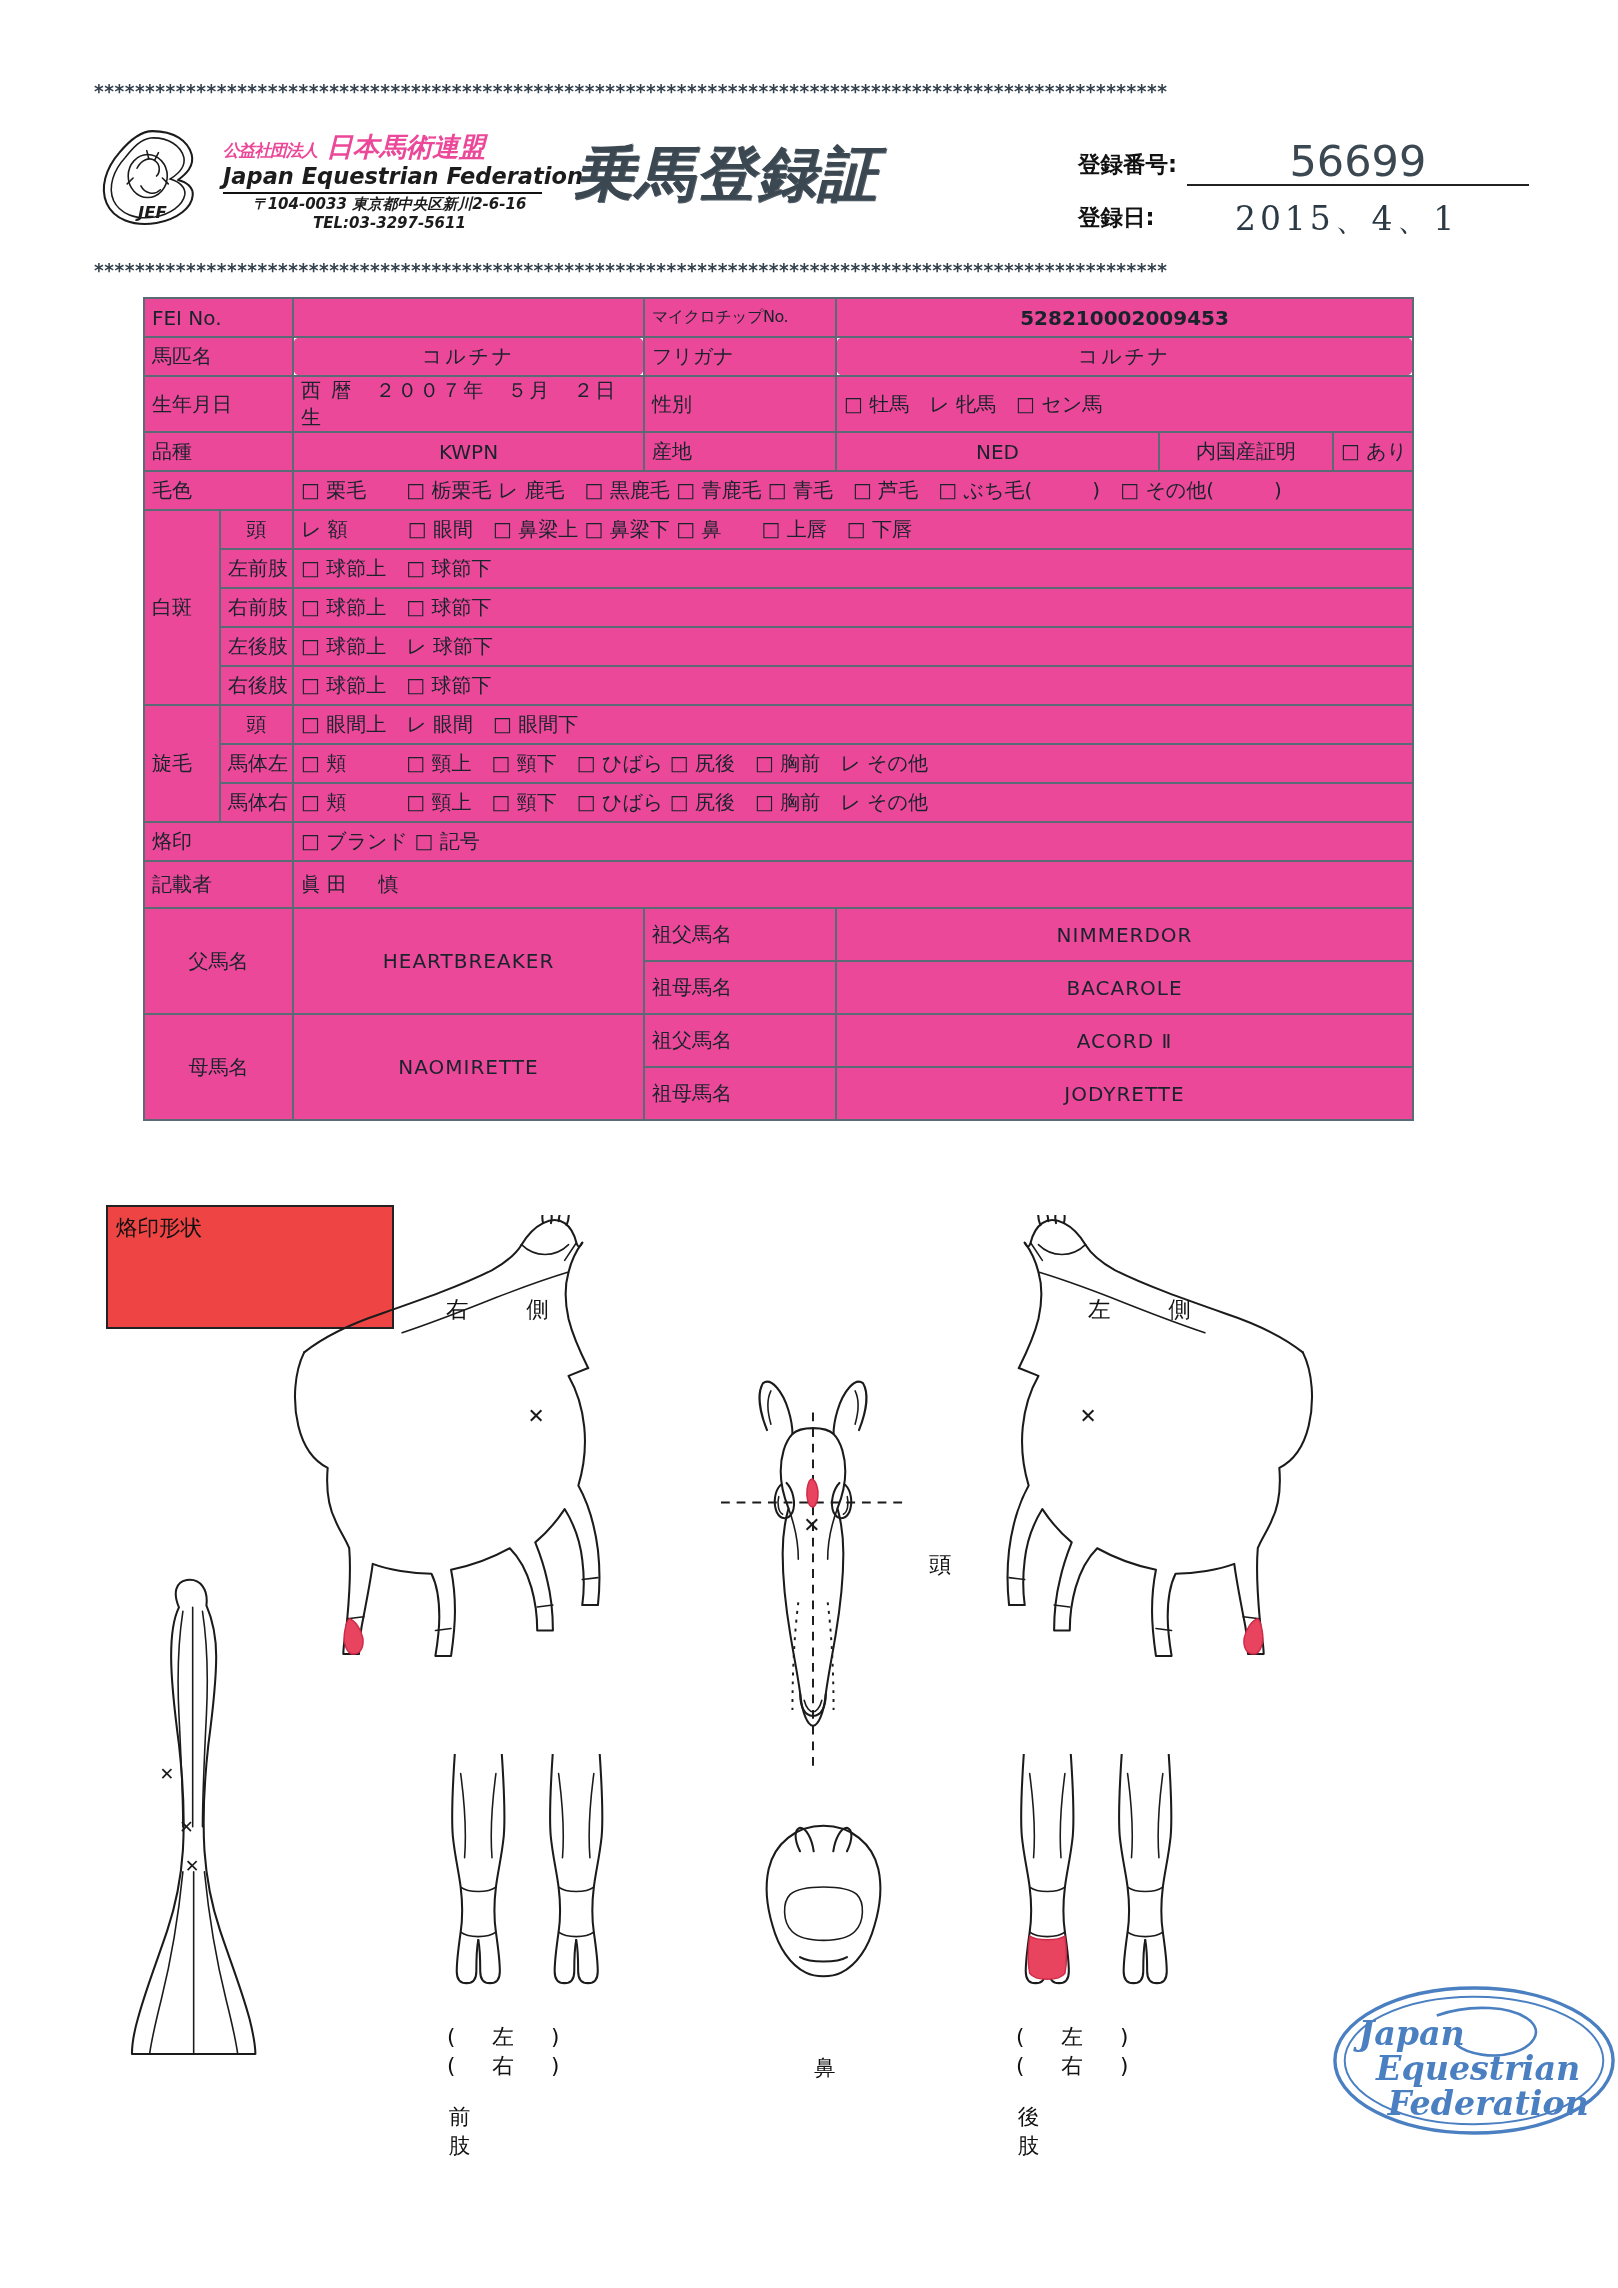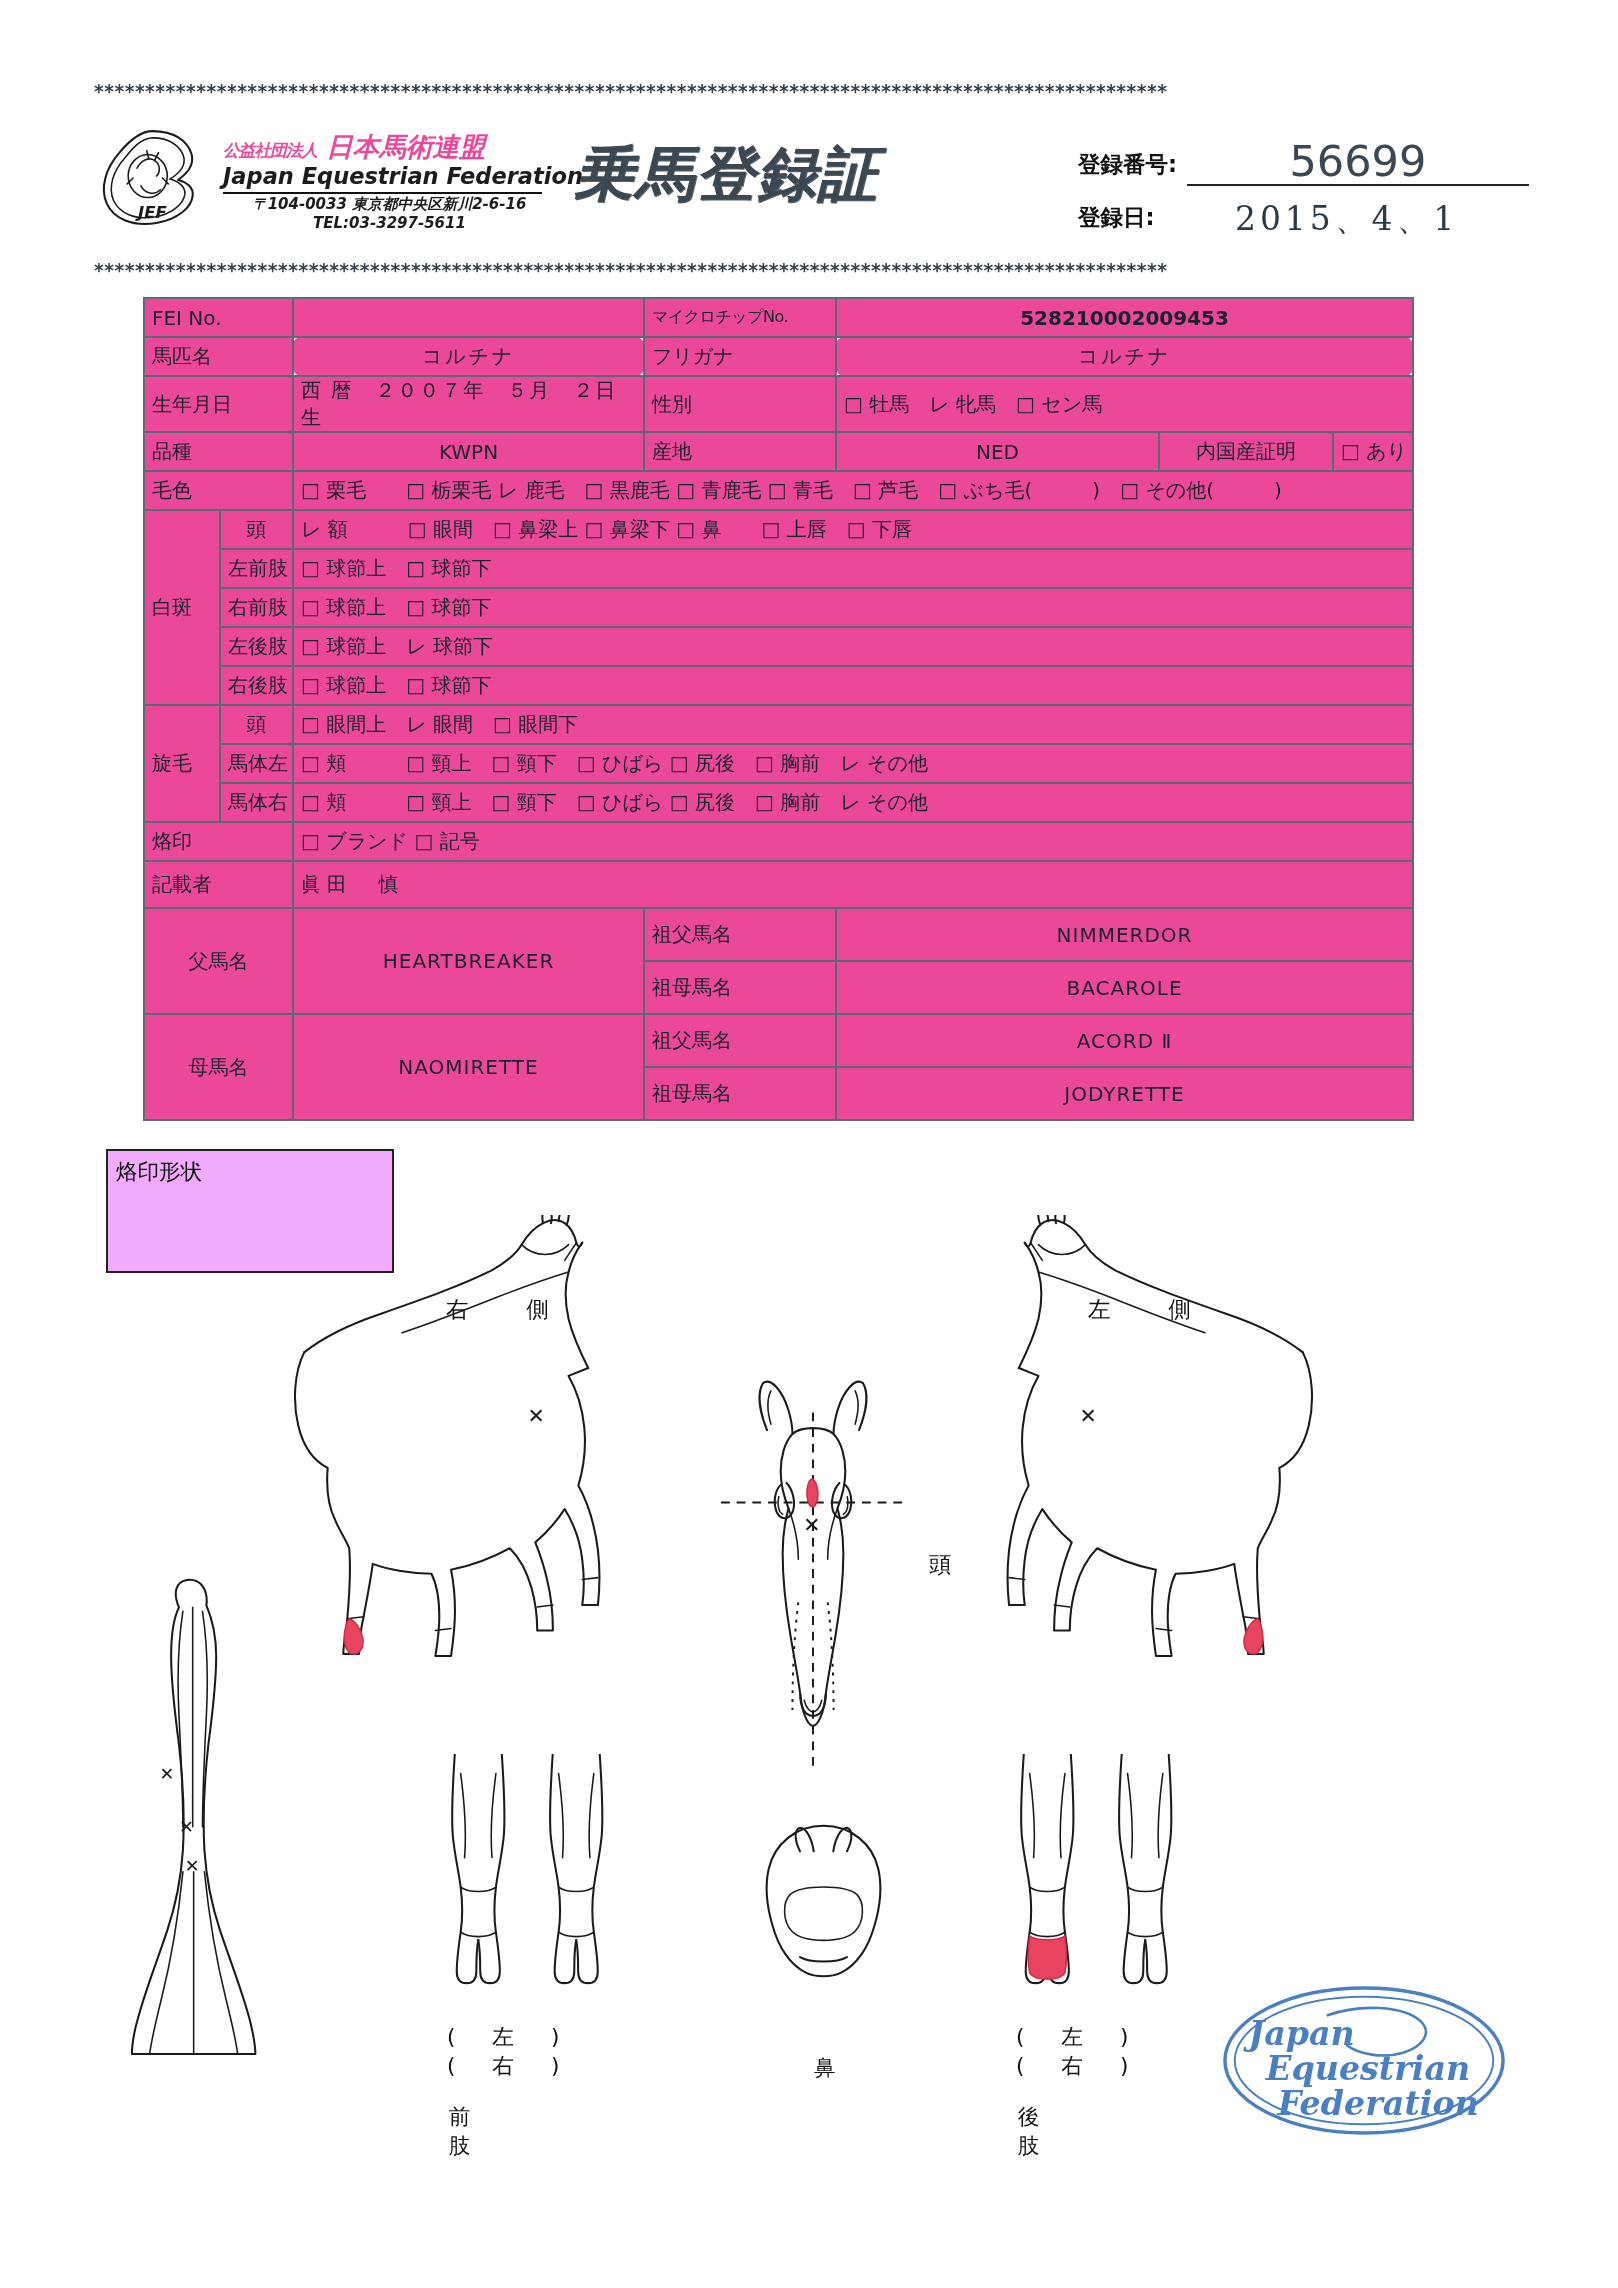--- a/index.html
+++ b/index.html
@@ -82,37 +82,37 @@
   .name-val{font-size:27.4px;letter-spacing:2.9px;border-radius:8px;}
   .dob{font-size:24.5px;letter-spacing:2px;padding-left:17.6px;}
   .opts{font-size:19.6px;letter-spacing:0px;white-space:nowrap;margin-top:12px;}
   .sub{font-size:18.6px;}
   .pedname{font-size:29px;letter-spacing:1px;}
   .pedgp{font-size:23.5px;letter-spacing:1px;}
   .writer{font-size:26.5px;letter-spacing:5.9px;padding-left:39px;margin-top:47px;}
 
   
   .brandbox{
-    position:absolute;left:106px;top:1149px;width:284px;height:120px;
-    border:2px solid #222;background:#f0abfc;
+    position:absolute;left:106px;top:1205px;width:284px;height:120px;
+    border:2px solid #222;background:#ef4444;
   }
   .brandbox .lbl{font-size:21.6px;padding:5.9px 0 0 7.8px;}
 
   .side-label{position:absolute;font-size:22.5px;letter-spacing:17.6px;color:#111;}
   .lab-right{left:446px;top:1294px;}
   .lab-left{left:1088px;top:1294px;}
   .lab-head{position:absolute;left:929px;top:1549px;font-size:22.5px;}
   .lab-nose{position:absolute;left:814px;top:2053px;font-size:21.6px;}
 
   .foot-group{position:absolute;font-size:21.6px;}
   .fg-lr{letter-spacing:37px;padding-left:5.9px;}
   .fg-name{letter-spacing:43px;padding-left:7.8px;margin-top:21.6px;}
 
   .stamp{
-    position:absolute;left:1221px;top:1982px;width:286px;height:157px;
+    position:absolute;left:1331px;top:1982px;width:286px;height:157px;
     color:#4c1d95;
   }
 
   svg{display:block;}
   .ln{fill:none;stroke:#1b1b1b;stroke-width:2.1;stroke-linecap:round;stroke-linejoin:round;}
   .ln-thin{fill:none;stroke:#1b1b1b;stroke-width:1.6;stroke-linecap:round;}
   .dash{fill:none;stroke:#1b1b1b;stroke-width:2;stroke-dasharray:9 7;}
   .dot{fill:none;stroke:#1b1b1b;stroke-width:2;stroke-dasharray:3 6;}
   .mark{fill:#e8445f;stroke:#cf2a46;stroke-width:1.5;}
   .xm{font-size:21px;font-family:"DejaVu Sans",sans-serif;fill:#1b1b1b;}

